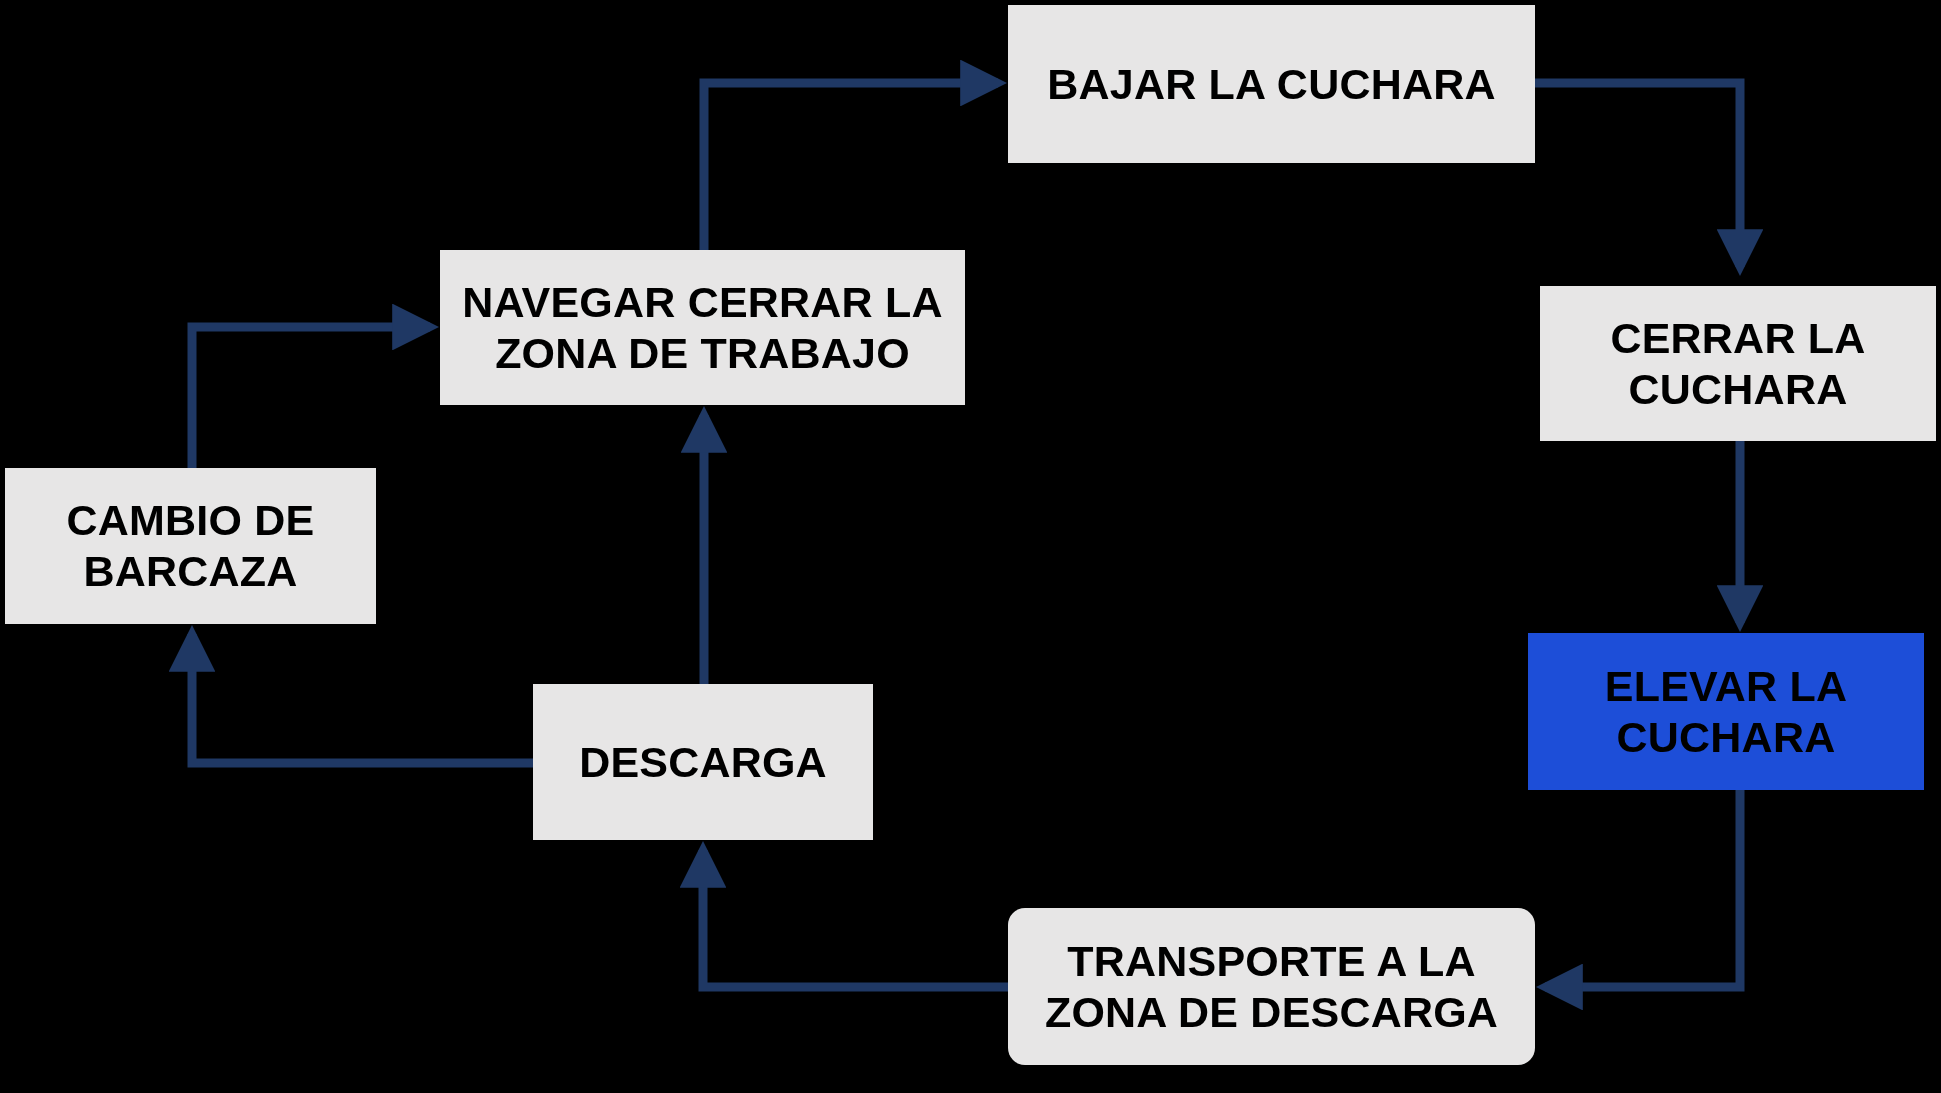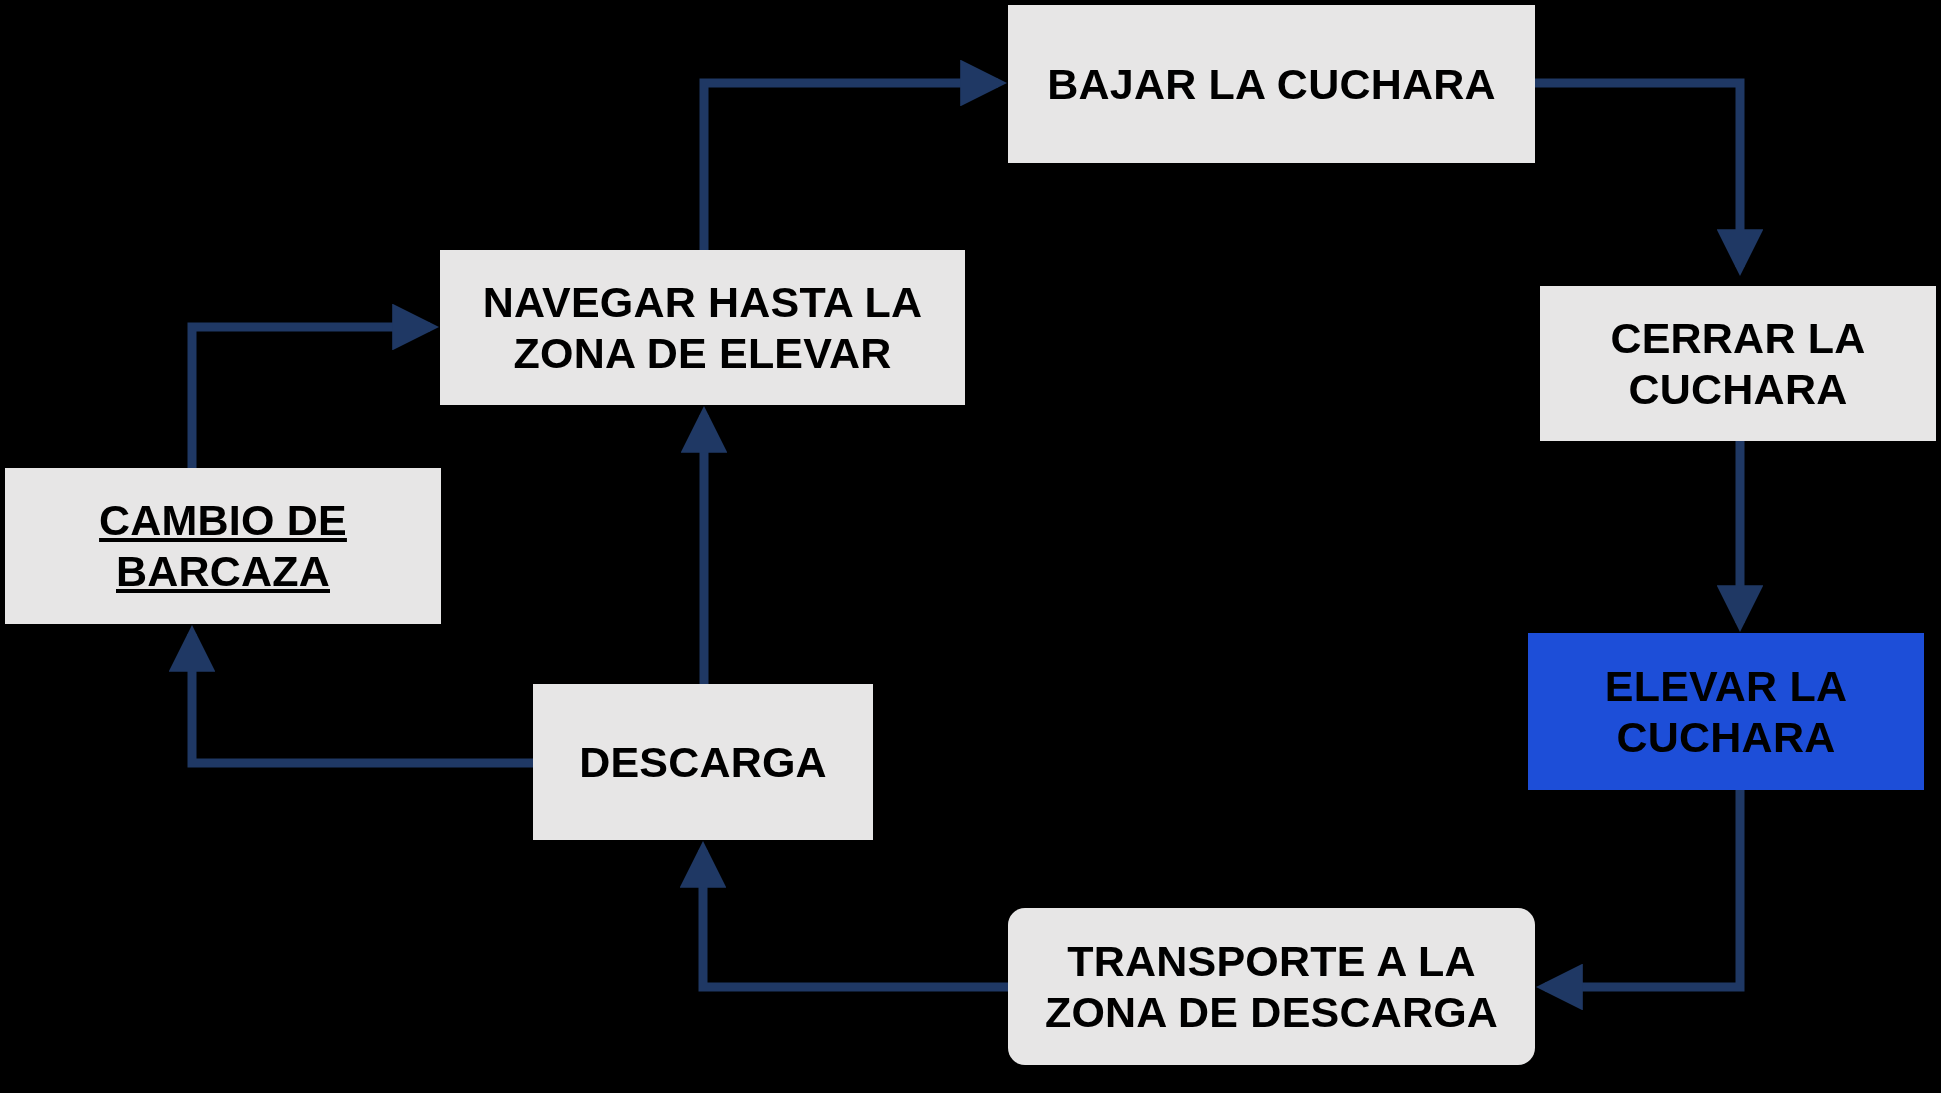--- a/index.html
+++ b/index.html
@@ -65,26 +65,26 @@
         <polyline points="192,624 192,327 430,327" marker-end="url(#arrowhead)" stroke="#1F3864"></polyline>
         <polyline points="704,684 704,415" marker-end="url(#arrowhead)" stroke="#1F3864"></polyline>
       </g>
   </svg>
 
   <div id="nodes">
       <div class="node" style="left: 1008px; top: 5px; width: 527px; height: 158px; background: rgb(231, 230, 230); color: rgb(0, 0, 0);">
         <span class="label">BAJAR LA CUCHARA</span>
       </div>
       <div class="node" style="left: 440px; top: 250px; width: 525px; height: 155px; background: rgb(231, 230, 230); color: rgb(0, 0, 0);">
-        <span class="label">NAVEGAR HASTA LA ZONA DE ELEVAR</span>
+        <span class="label">NAVEGAR CERRAR LA ZONA DE TRABAJO</span>
       </div>
       <div class="node" style="left: 1540px; top: 277px; width: 396px; height: 155px; background: rgb(231, 230, 230); color: rgb(0, 0, 0); margin-top: 9px;">
         <span class="label">CERRAR LA CUCHARA</span>
       </div>
-      <div class="node" style="left: 5px; top: 468px; width: 436px; height: 156px; background: rgb(231, 230, 230); color: rgb(0, 0, 0); text-decoration: underline;">
+      <div class="node" style="left: 5px; top: 468px; width: 371px; height: 156px; background: rgb(231, 230, 230); color: rgb(0, 0, 0);">
         <span class="label">CAMBIO DE BARCAZA</span>
       </div>
       <div class="node" style="left: 1528px; top: 633px; width: 396px; height: 157px; background: #1d4ed8; color: rgb(0, 0, 0);">
         <span class="label">ELEVAR LA CUCHARA</span>
       </div>
       <div class="node" style="left: 533px; top: 684px; width: 340px; height: 156px; background: rgb(231, 230, 230); color: rgb(0, 0, 0);">
         <span class="label">DESCARGA</span>
       </div>
       <div class="node" style="left: 1008px; top: 908px; width: 527px; height: 157px; background: rgb(231, 230, 230); color: rgb(0, 0, 0); border-radius: 17px;">
         <span class="label">TRANSPORTE A LA ZONA DE DESCARGA</span>

